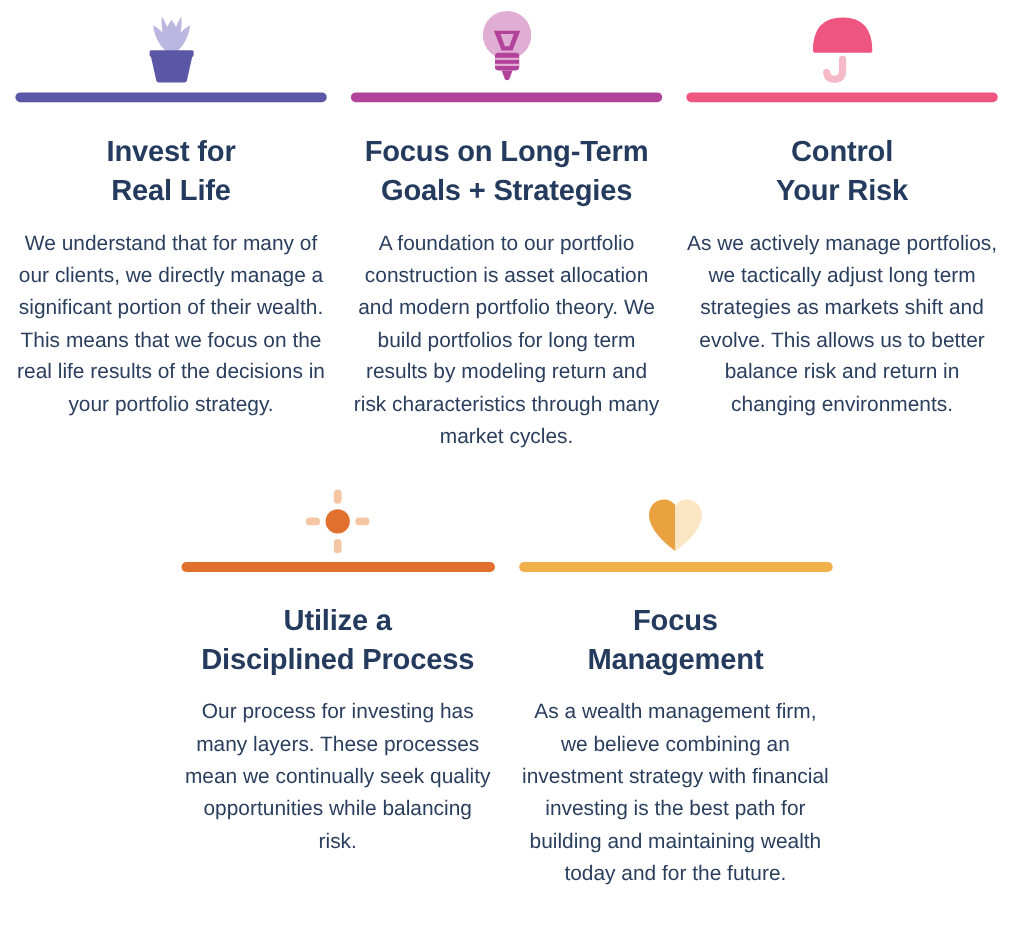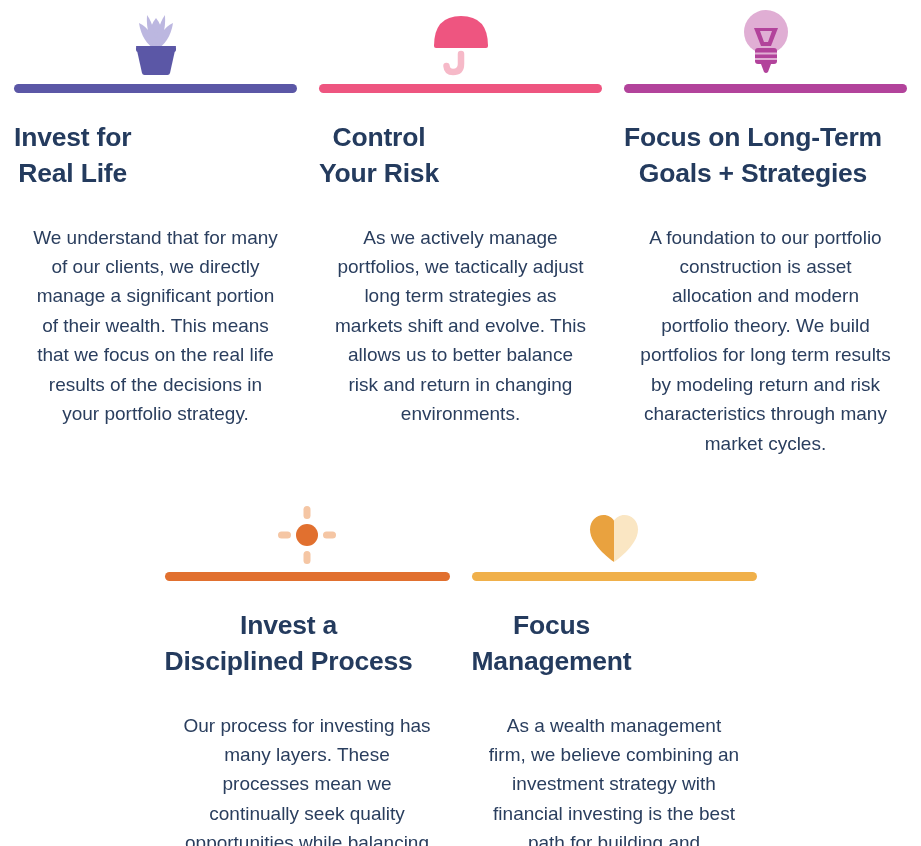--- a/index.html
+++ b/index.html
@@ -30,21 +30,21 @@
     padding-top: 4px;
   }
   .row-two {
     padding-top: 18px;
   }
   .card {
     width: 283px;
     margin: 0 11px;
     display: flex;
     flex-direction: column;
-    align-items: flex-start;
+    align-items: center;
     box-sizing: border-box;
   }
   .icon-slot {
     height: 76px;
     width: 100%;
     display: flex;
     align-items: flex-end;
     justify-content: center;
     padding-bottom: 4px;
     box-sizing: border-box;
@@ -63,21 +63,21 @@
     padding-top: 27px;
     font-size: 26.5px;
     font-weight: 700;
     line-height: 1.35;
     text-align: center;
     color: #243b5e;
     letter-spacing: -0.2px;
     white-space: pre-line;
   }
   .card-body {
-    margin: 16px;
+    margin: 0;
     padding-top: 15px;
     font-size: 19px;
     font-weight: 400;
     line-height: 1.55;
     text-align: center;
     color: #2a3e5e;
     white-space: pre-line;
     max-width: 283px;
   }
   
@@ -107,66 +107,66 @@
         </svg>
       </div>
       <div class="bar" style="background:#5b57a6"></div>
       <h2 class="card-title">Invest for
 Real Life</h2>
       <p class="card-body">We understand that for many of our clients, we directly manage a significant portion of their wealth. This means that we focus on the real life results of the decisions in your portfolio strategy.</p>
     </div>
 
     <div class="card">
       <div class="icon-slot">
-        <svg width="60" height="70" viewBox="0 0 60 70" aria-hidden="true">
-          <path d="M30 48 L30 58 Q30 66 22 66 Q16 66 15.5 60" stroke="#f6b9c8" stroke-width="6.5" fill="none" stroke-linecap="round"></path>
-          <path d="M3 40 Q3 10 30 10 Q57 10 57 40 Z" fill="#ee5580"></path>
-          <rect x="3" y="38" width="54" height="4" rx="2" fill="#ee5580"></rect>
-        </svg>
-      </div>
-      <div class="bar" style="background:#ee5580"></div>
-      <h2 class="card-title">Control
-Your Risk</h2>
-      <p class="card-body">As we actively manage portfolios, we tactically adjust long term strategies as markets shift and evolve. This allows us to better balance risk and return in changing environments.</p>
-    </div>
-
-    <div class="card">
-      <div class="icon-slot">
         <svg width="50" height="70" viewBox="0 0 50 70" aria-hidden="true">
           <circle cx="25" cy="26" r="22" fill="#e0aed4"></circle>
           <path d="M13 22 H37 L30 40 H20 Z" fill="#b2439b"></path>
           <path d="M19 25 H31 L27 36 H23 Z" fill="#e0aed4"></path>
           <rect x="14" y="42" width="22" height="16" rx="3" fill="#b2439b"></rect>
           <rect x="14" y="46.5" width="22" height="2" fill="#e0aed4"></rect>
           <rect x="14" y="52" width="22" height="2" fill="#e0aed4"></rect>
           <path d="M20 58 H30 L27 66 Q25 68 23 66 Z" fill="#b2439b"></path>
         </svg>
       </div>
       <div class="bar" style="background:#b2439b"></div>
       <h2 class="card-title">Focus on Long-Term
 Goals + Strategies</h2>
       <p class="card-body">A foundation to our portfolio construction is asset allocation and modern portfolio theory. We build portfolios for long term results by modeling return and risk characteristics through many market cycles.</p>
+    </div>
+
+    <div class="card">
+      <div class="icon-slot">
+        <svg width="60" height="70" viewBox="0 0 60 70" aria-hidden="true">
+          <path d="M30 48 L30 58 Q30 66 22 66 Q16 66 15.5 60" stroke="#f6b9c8" stroke-width="6.5" fill="none" stroke-linecap="round"></path>
+          <path d="M3 40 Q3 10 30 10 Q57 10 57 40 Z" fill="#ee5580"></path>
+          <rect x="3" y="38" width="54" height="4" rx="2" fill="#ee5580"></rect>
+        </svg>
+      </div>
+      <div class="bar" style="background:#ee5580"></div>
+      <h2 class="card-title">Control
+Your Risk</h2>
+      <p class="card-body">As we actively manage portfolios, we tactically adjust long term strategies as markets shift and evolve. This allows us to better balance risk and return in changing environments.</p>
     </div>
 
   </div>
 
   <div class="row row-two">
 
     <div class="card">
       <div class="icon-slot">
         <svg width="58" height="58" viewBox="0 0 58 58" aria-hidden="true">
           <circle cx="29" cy="29" r="11" fill="#e1702f"></circle>
           <rect x="25.5" y="0" width="7" height="13" rx="3.5" fill="#f5c6a4"></rect>
           <rect x="25.5" y="45" width="7" height="13" rx="3.5" fill="#f5c6a4"></rect>
           <rect x="0" y="25.5" width="13" height="7" rx="3.5" fill="#f5c6a4"></rect>
           <rect x="45" y="25.5" width="13" height="7" rx="3.5" fill="#f5c6a4"></rect>
         </svg>
       </div>
       <div class="bar" style="background:#e1702f"></div>
-      <h2 class="card-title">Invest a
+      <h2 class="card-title">Utilize a
 Disciplined Process</h2>
       <p class="card-body">Our process for investing has many layers. These processes mean we continually seek quality opportunities while balancing risk.</p>
     </div>
 
     <div class="card">
       <div class="icon-slot">
         <svg width="56" height="52" viewBox="0 0 56 52" aria-hidden="true">
           <path d="M28 50 C28 50 4 34 4 17.5 C4 8.5 10.5 3 17.5 3 C22.5 3 26 5.5 28 8.5 Z" fill="#e9a23f"></path>
           <path d="M28 50 C28 50 52 34 52 17.5 C52 8.5 45.5 3 38.5 3 C33.5 3 30 5.5 28 8.5 Z" fill="#fae6c3"></path>
         </svg>

